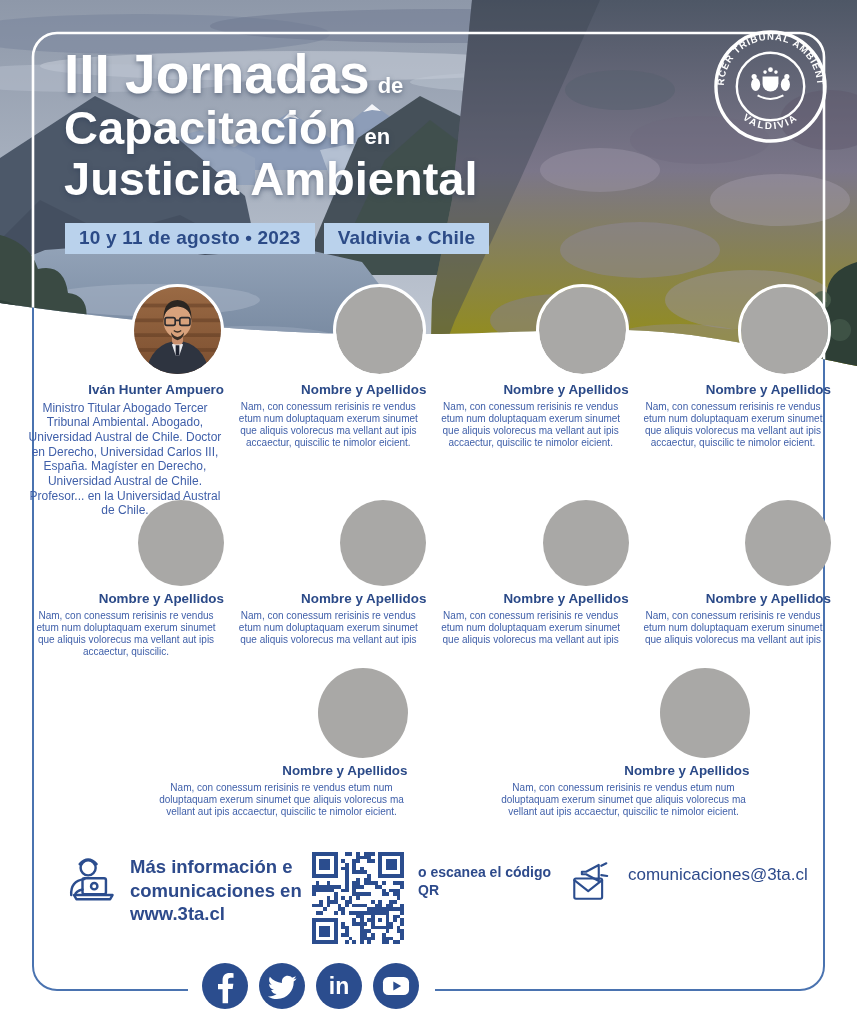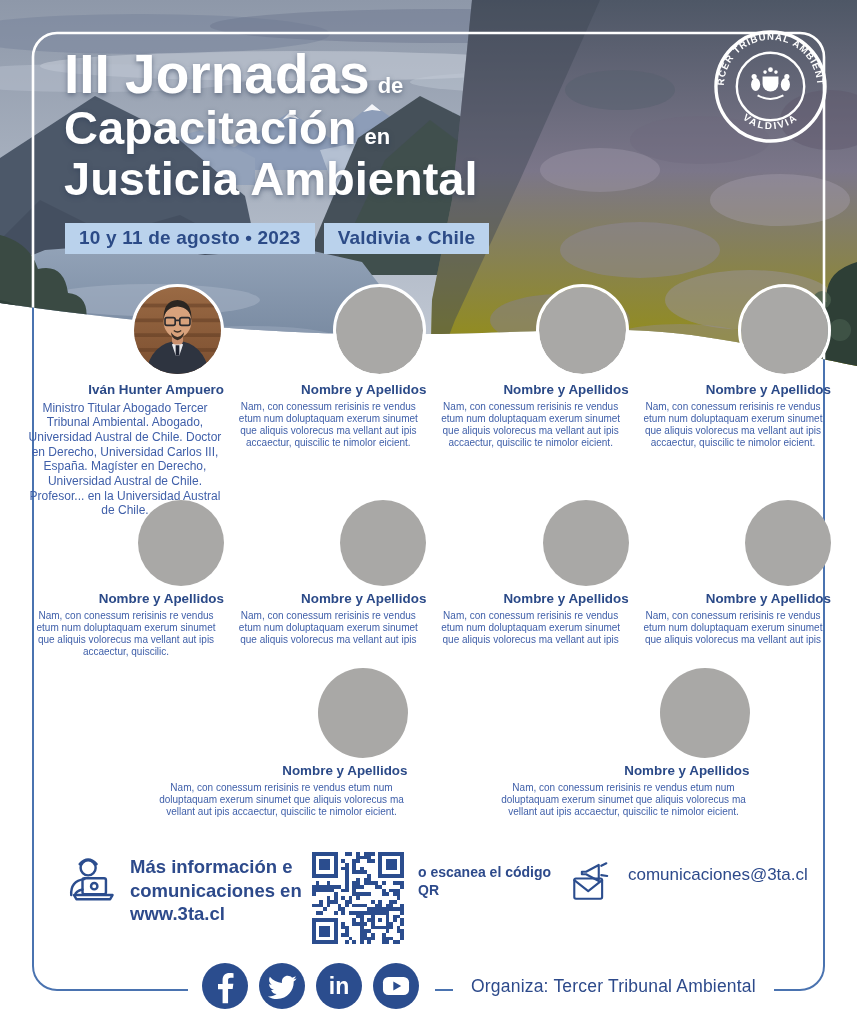--- a/index.html
+++ b/index.html
@@ -540,16 +540,15 @@
       <svg class="sico" viewBox="0 0 24 24" xmlns="http://www.w3.org/2000/svg">
         <circle cx="12" cy="12" r="12" fill="#2b4d8e"></circle>
         <text x="12" y="16.3" text-anchor="middle" fill="#fff" font-size="12" font-weight="bold" font-family="Liberation Sans, sans-serif">in</text>
       </svg>
       <svg class="sico" viewBox="0 0 24 24" xmlns="http://www.w3.org/2000/svg">
         <circle cx="12" cy="12" r="12" fill="#2b4d8e"></circle>
         <rect x="5.2" y="7.3" width="13.6" height="9.4" rx="2.8" fill="#fff"></rect>
         <path d="M10.6 9.6l4.1 2.4-4.1 2.4z" fill="#2b4d8e"></path>
       </svg>
     </div>
-    <div class="organiza">Organiza: Tercer Tribunal Ambiental</div>
   </div>
 
 </div>
 
 </body></html>

